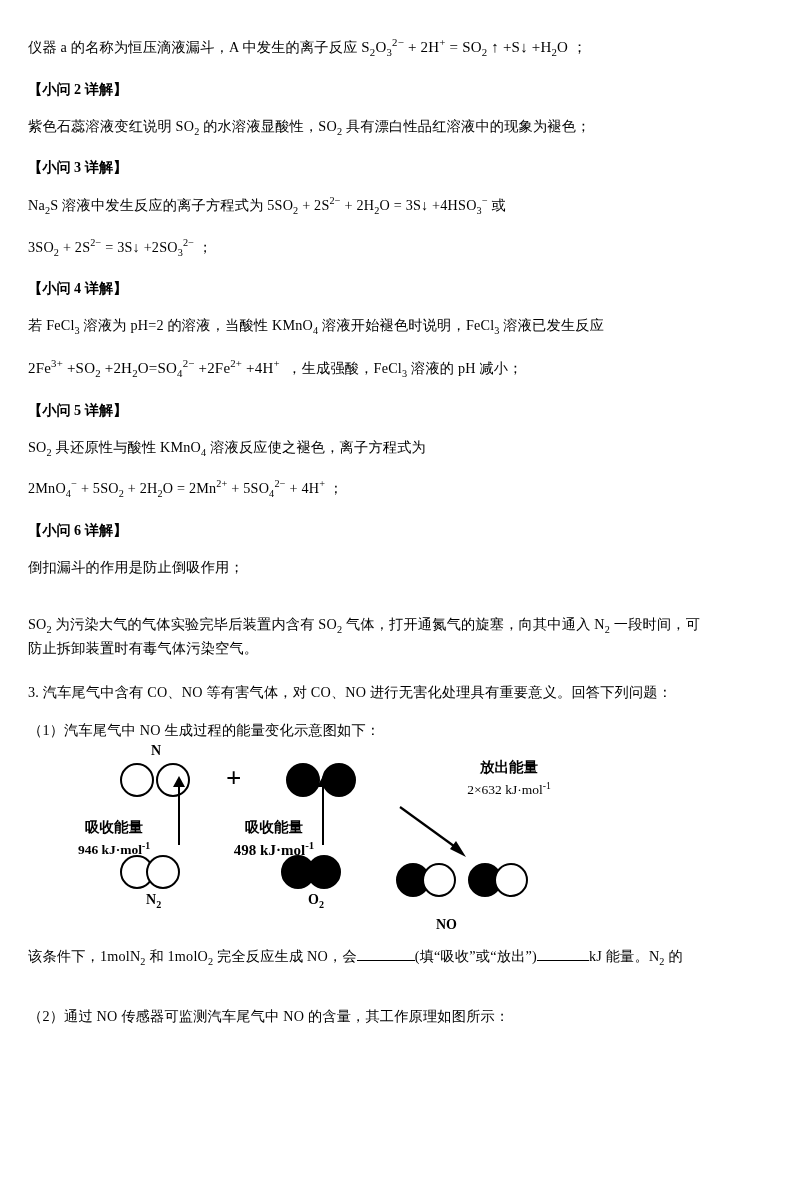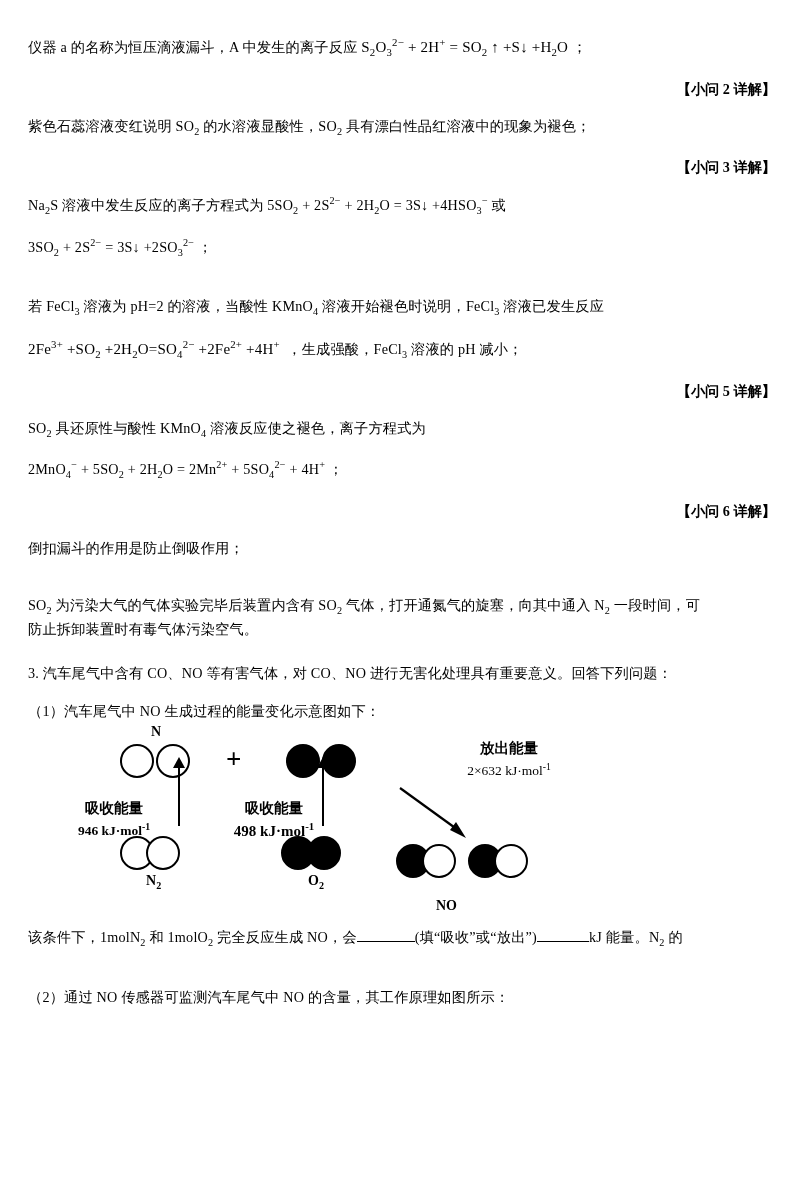--- a/index.html
+++ b/index.html
@@ -35,21 +35,20 @@
     letter-spacing: 0.2px;
   }
   .gap-sm { height: 16px; }
   .gap-md { height: 19px; }
   .gap-lg { height: 22px; }
 
   .section-head {
     font-size: 14.2px;
     font-weight: bold;
     margin: 0;
-    text-align: right;
   }
   .sub { vertical-align: sub; font-size: 0.72em; }
   .sup { vertical-align: super; font-size: 0.72em; }
   .mathline {
     font-family: "Liberation Serif", "DejaVu Serif", serif;
     font-size: 15px;
   }
 
   
   .figure {
@@ -146,20 +145,21 @@
     <p class="line">
       Na<span class="sub">2</span>S 溶液中发生反应的离子方程式为 5SO<span class="sub">2</span> + 2S<span class="sup">2−</span> + 2H<span class="sub">2</span>O = 3S↓ +4HSO<span class="sub">3</span><span class="sup">−</span> 或
     </p>
 
     <div class="gap-sm"></div>
     <p class="line mathline">
       3SO<span class="sub">2</span> + 2S<span class="sup">2−</span> = 3S↓ +2SO<span class="sub">3</span><span class="sup">2−</span> ；
     </p>
 
     <div class="gap-md"></div>
+    <p class="section-head">【小问 4 详解】</p>
 
     <div class="gap-sm"></div>
     <p class="line">
       若 FeCl<span class="sub">3</span> 溶液为 pH=2 的溶液，当酸性 KMnO<span class="sub">4</span> 溶液开始褪色时说明，FeCl<span class="sub">3</span> 溶液已发生反应
     </p>
 
     <div class="gap-sm"></div>
     <p class="line">
       <span class="mathline">2Fe<span class="sup">3+</span> +SO<span class="sub">2</span> +2H<span class="sub">2</span>O=SO<span class="sub">4</span><span class="sup">2−</span> +2Fe<span class="sup">2+</span> +4H<span class="sup">+</span></span>
       &nbsp;，生成强酸，FeCl<span class="sub">3</span> 溶液的 pH 减小；

